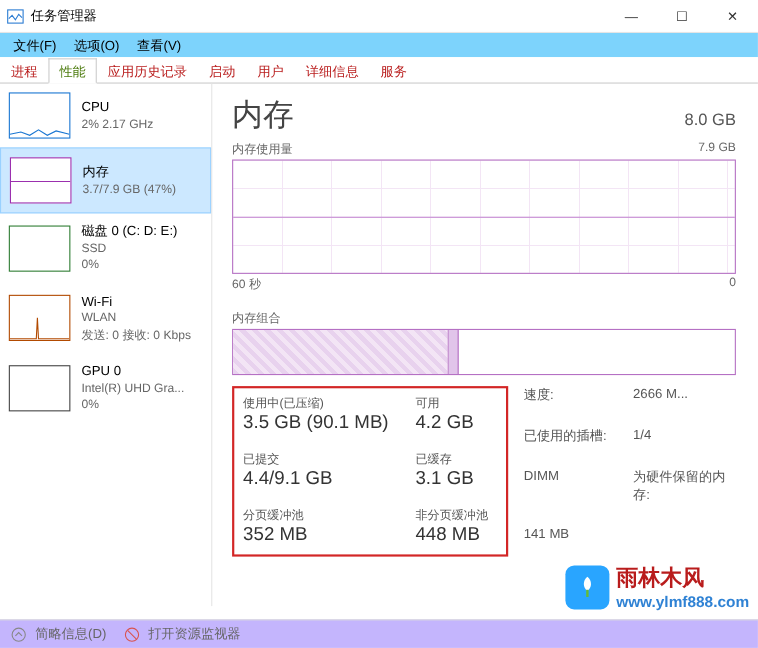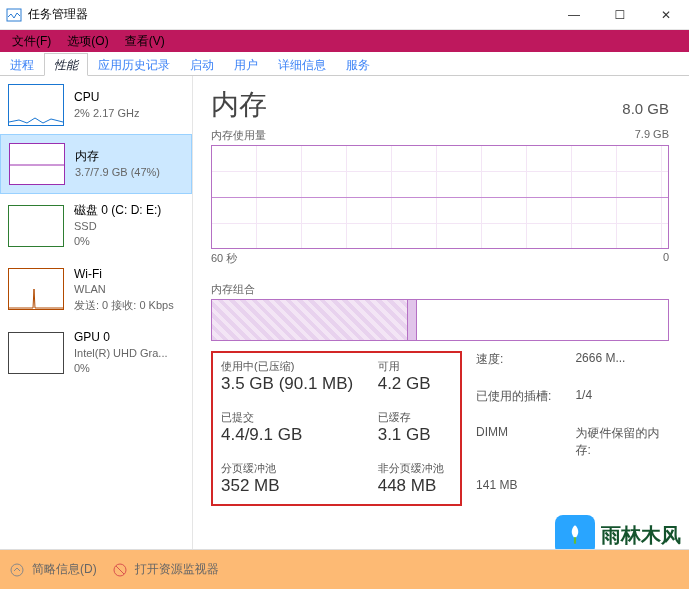--- a/index.html
+++ b/index.html
@@ -2,25 +2,25 @@
 <html><head>
 <meta charset="utf-8">
 <style>
   * { box-sizing: border-box; margin: 0; padding: 0; font-family: "Microsoft YaHei", "Segoe UI", sans-serif; }
   body { width: 689px; height: 589px; background: #fff; overflow: hidden; position: relative; }
   .titlebar { height: 30px; display: flex; align-items: center; border-bottom: 1px solid #e5e5e5; }
   .titlebar-icon { width: 16px; height: 16px; margin: 0 6px; }
   .title { font-size: 12px; flex: 1; }
   .winbtns { display: flex; }
   .winbtn { width: 46px; height: 30px; display: flex; align-items: center; justify-content: center; font-size: 12px; color: #333; }
-  .menubar { height: 22px; display: flex; align-items: center; padding: 0 4px; font-size: 12px; background: #be185d; }
+  .menubar { height: 22px; display: flex; align-items: center; padding: 0 4px; font-size: 12px; background: #7dd3fc; }
   .menuitem { padding: 2px 8px; }
   .tabs { display: flex; border-bottom: 1px solid #ccc; background: #fff; font-size: 12px; height: 24px; }
-  .tab { padding: 3px 9px; border: 1px solid transparent; border-bottom: none; position: relative; top: 1px; color: #3b82f6; }
-  .tab.active { border-color: #ccc; background: #fff; border-bottom: 1px solid #fff; color: #0f172a; font-style: italic; }
+  .tab { padding: 3px 9px; border: 1px solid transparent; border-bottom: none; position: relative; top: 1px; color: #b91c1c; }
+  .tab.active { border-color: #ccc; background: #fff; border-bottom: 1px solid #fff; color: #4d7c0f; }
   .content { display: flex; height: 475px; }
   .sidebar { width: 193px; border-right: 1px solid #e5e5e5; overflow: hidden; }
   .sideitem { display: flex; padding: 8px 8px; gap: 10px; align-items: center; }
   .sideitem.selected { background: #cce8ff; border: 1px solid #99d1ff; }
   .thumb { width: 56px; height: 42px; border: 1px solid; position: relative; background: #fff; }
   .thumb.cpu { border-color: #1976d2; }
   .thumb.mem { border-color: #9b2fae; }
   .thumb.disk { border-color: #2e7d32; }
   .thumb.wifi { border-color: #b24a00; }
   .thumb.gpu { border-color: #444; }
@@ -38,25 +38,25 @@
   .subhead2 { font-size: 11px; color: #666; margin-top: 16px; }
   .chart2 { height: 42px; border: 1px solid #b570c4; margin-top: 2px; position: relative; background: #fff; }
   .chart2 .used { position: absolute; left: 0; top: 0; bottom: 0; width: 43%; background: repeating-linear-gradient(45deg, #e8d2ee 0 4px, #f3e5f5 4px 8px); border-right: 1px solid #b570c4; }
   .chart2 .cached { position: absolute; left: 43%; top: 0; bottom: 0; width: 2%; background: #e1c4ea; border-right: 1px solid #b570c4;}
   .statsrow { display: flex; margin-top: 10px; gap: 14px; }
   .redbox { border: 2px solid #d32626; padding: 6px 8px 8px 8px; width: 258px; }
   .kvgrid { display: grid; grid-template-columns: auto auto; column-gap: 18px; row-gap: 6px; gap: 16px; }
   .kvcell .lbl { font-size: 11px; color: #555; }
   .kvcell .val { font-size: 17px; color: #333; }
   .rightgrid { display: grid; grid-template-columns: auto auto; column-gap: 24px; row-gap: 6px; font-size: 12px; color: #555; }
-  .footerbar { position: absolute; left: 0; right: 0; bottom: 0; height: 40px; border-top: 1px solid #ddd; display: flex; align-items: center; padding: 0 10px; font-size: 12px; gap: 8px; background: #fdba74; }
+  .footerbar { position: absolute; left: 0; right: 0; bottom: 0; height: 26px; border-top: 1px solid #ddd; display: flex; align-items: center; padding: 0 10px; font-size: 12px; gap: 8px; background: #c4b5fd; }
   .link { color: #666; }
   .watermark { position: absolute; right: 8px; bottom: 34px; display: flex; align-items: center; gap: 6px; }
   .wmicon { width: 40px; height: 40px; border-radius: 8px; background: #29a5ff; display:flex; align-items:center; justify-content:center; }
-  .wmtext .cn { color: #14532d; font-size: 20px; font-weight: 700; }
+  .wmtext .cn { color: #b91c1c; font-size: 20px; font-weight: 700; }
   .wmtext .url { color: #2f82d4; font-size: 14px; font-weight: 700; }
 </style>
 </head>
 <body>
 
 <div class="titlebar">
   <svg class="titlebar-icon" viewBox="0 0 16 16">
       <rect x="1" y="2" width="14" height="12" fill="none" stroke="#2b7cd3"></rect>
       <polyline points="2,10 5,7 8,11 11,6 14,9" fill="none" stroke="#2b7cd3"></polyline>
     </svg>
@@ -197,20 +197,21 @@
 
 <div class="watermark">
   <div class="wmicon">
       <svg width="26" height="26" viewBox="0 0 24 24">
         <path d="M12 3 C8 6 8 12 12 15 C16 12 16 6 12 3 Z" fill="#fff"></path>
         <rect x="11" y="14" width="2" height="6" fill="#6b3"></rect>
       </svg>
     </div>
   <div class="wmtext">
       <div class="cn">雨林木风</div>
+      <div class="url">www.ylmf888.com</div>
     </div>
 </div>
 
 <div class="footerbar">
   <svg width="14" height="14">
       <circle cx="7" cy="7" r="6" fill="none" stroke="#888"></circle>
       <polyline points="4,8 7,5 10,8" fill="none" stroke="#888"></polyline>
     </svg>
   <span class="link">简略信息(D)</span>
   <svg width="14" height="14" style="margin-left:8px">

